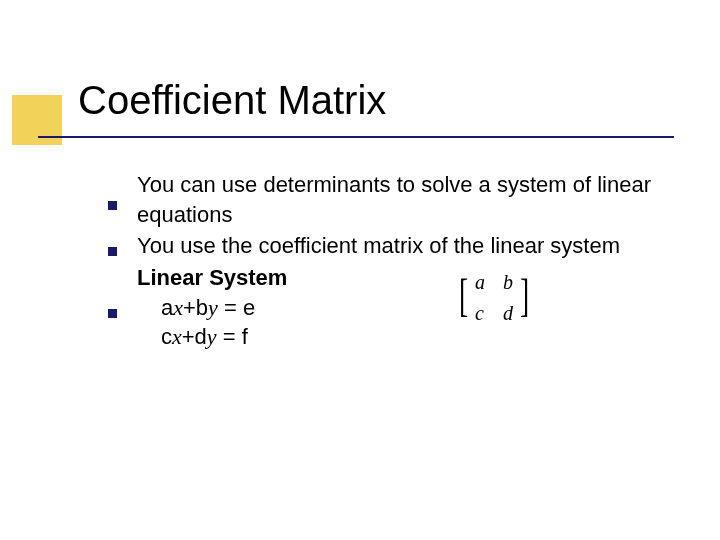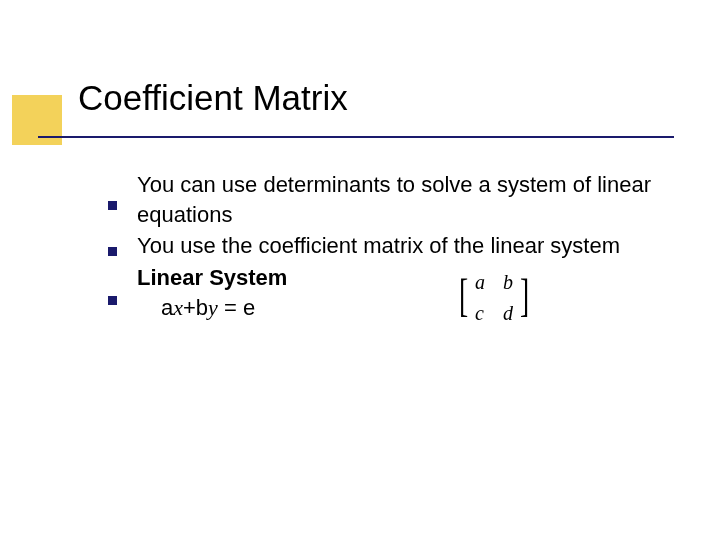--- a/index.html
+++ b/index.html
@@ -23,21 +23,21 @@
     top: 95px;
     width: 50px;
     height: 50px;
     background: #f3d25a; 
     z-index: 0;
   }
   .title {
     position: absolute;
     left: 78px;
     top: 78px;
-    font-size: 35px;
+    font-size: 40px;
     font-weight: 400;
     z-index: 1;
   }
   .title-underline {
     position: absolute;
     left: 38px;
     top: 136px;
     width: 636px;
     height: 2px;
     background: #1a1a6c;
@@ -130,20 +130,23 @@
     </div>
 
     <div class="row">
       <div class="bullet"></div>
       <div class="text cols">
         <div class="col-left">
           <span class="bold">Linear System</span>
           <div class="eqline">
             <span>a</span><span class="ital">x</span><span>+b</span><span class="ital">y</span><span> = e</span>
           </div>
+          <div class="eqline">
+            <span>c</span><span class="ital">x</span><span>+d</span><span class="ital">y</span><span> = f</span>
+          </div>
         </div>
         <div class="col-right">
           <div class="mathrow">
             <span class="bracket">[</span>
             <span class="mgrid">
               <span>a</span>
               <span>b</span>
               <span>c</span>
               <span>d</span>
             </span>

